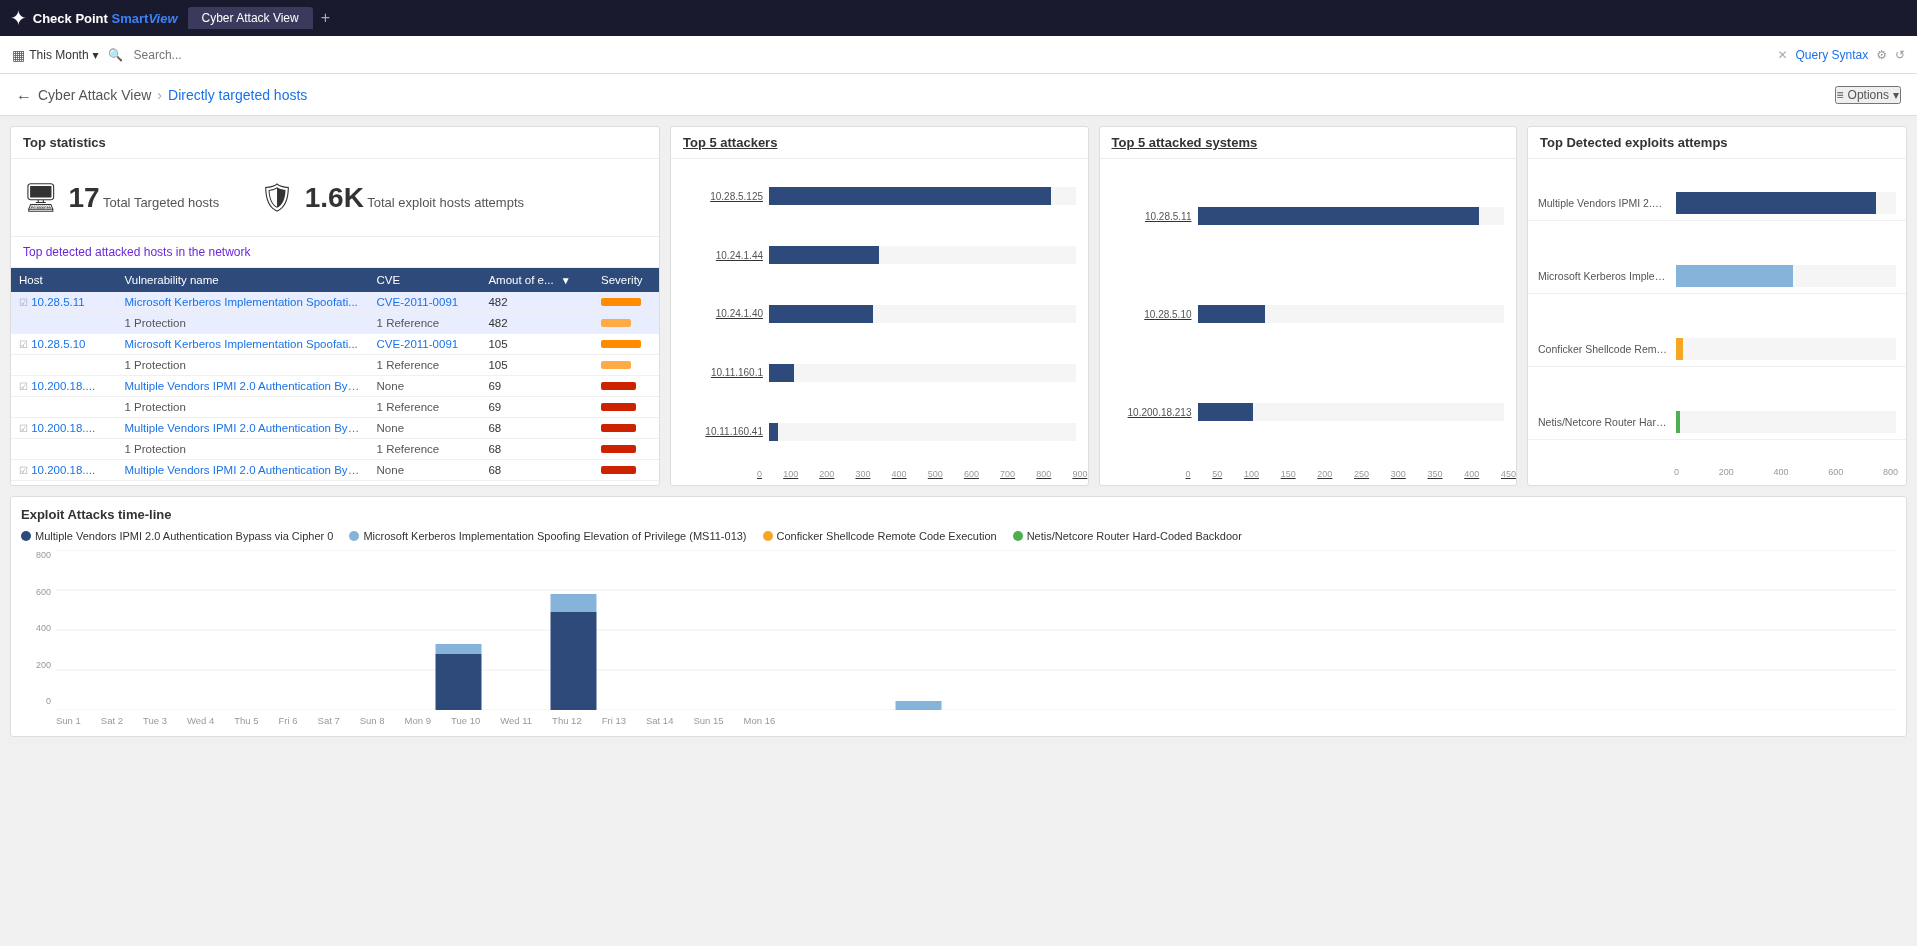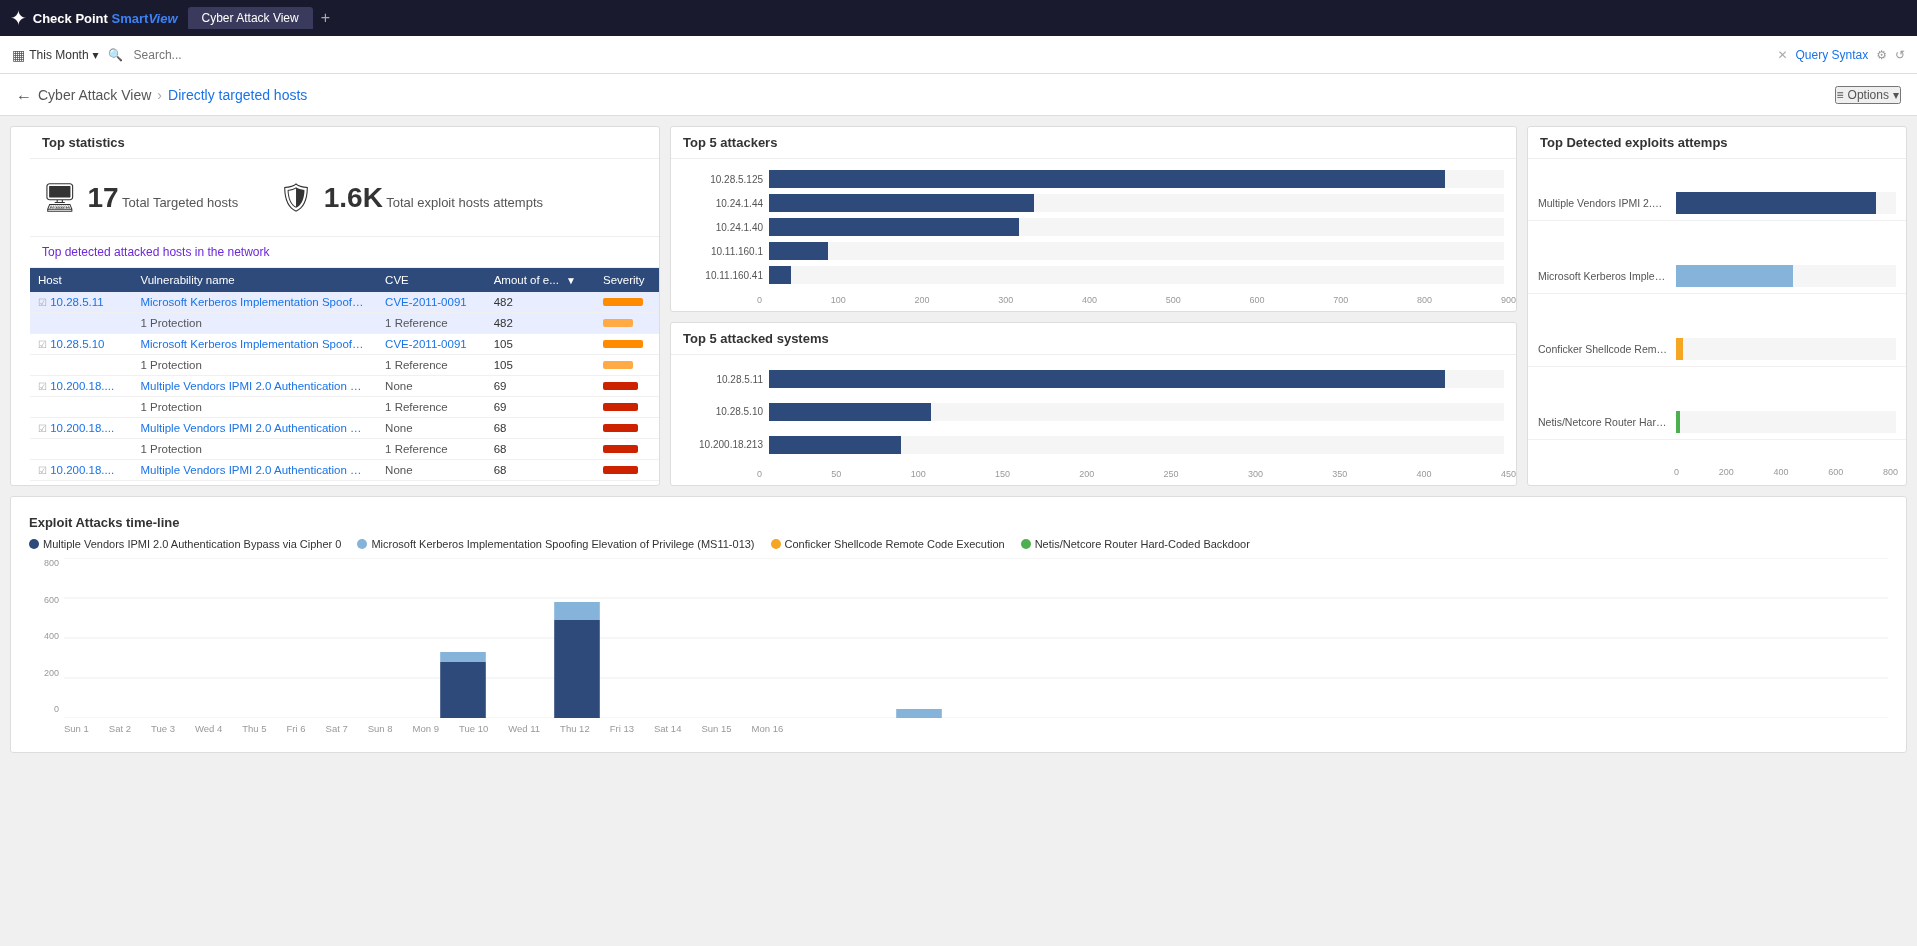--- a/index.html
+++ b/index.html
@@ -125,21 +125,20 @@
       color: #333;
       border-bottom: 1px solid #eee;
     }
 
     
     .left-panel {
       width: 650px;
       flex-shrink: 0;
       display: flex;
       flex-direction: column;
-      padding-left: 19px;
     }
     .stats-section {
       padding: 12px;
       border-bottom: 1px solid #eee;
     }
     .stats-row {
       display: flex;
       align-items: center;
       gap: 40px;
       padding: 10px 0;
@@ -193,22 +192,23 @@
       height: 8px;
       border-radius: 2px;
       min-width: 30px;
     }
     .table-scroll { overflow-y: auto; max-height: 280px; }
 
     
     .middle-panel {
       flex: 1;
       display: flex;
-      flex-direction: column;
+      flex-direction: row;
       gap: 10px;
+      text-decoration: underline;
     }
     .chart-panel {
       flex: 1;
       background: white;
       border: 1px solid #ddd;
       border-radius: 3px;
       display: flex;
       flex-direction: column;
     }
     .chart-body {
@@ -299,21 +299,21 @@
       color: #999;
       justify-content: space-between;
       padding: 0 8px;
     }
 
     
     .timeline-panel {
       background: white;
       border: 1px solid #ddd;
       border-radius: 3px;
-      padding: 18px;
+      padding: 10px;
     }
     .timeline-header {
       font-size: 13px;
       font-weight: bold;
       color: #333;
       margin-bottom: 8px;
     }
     .legend {
       display: flex;
       gap: 16px;

